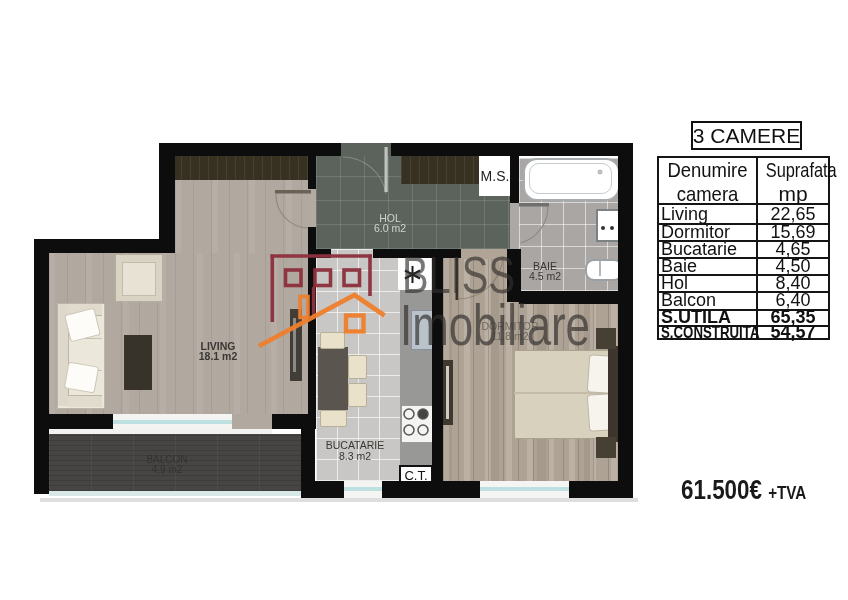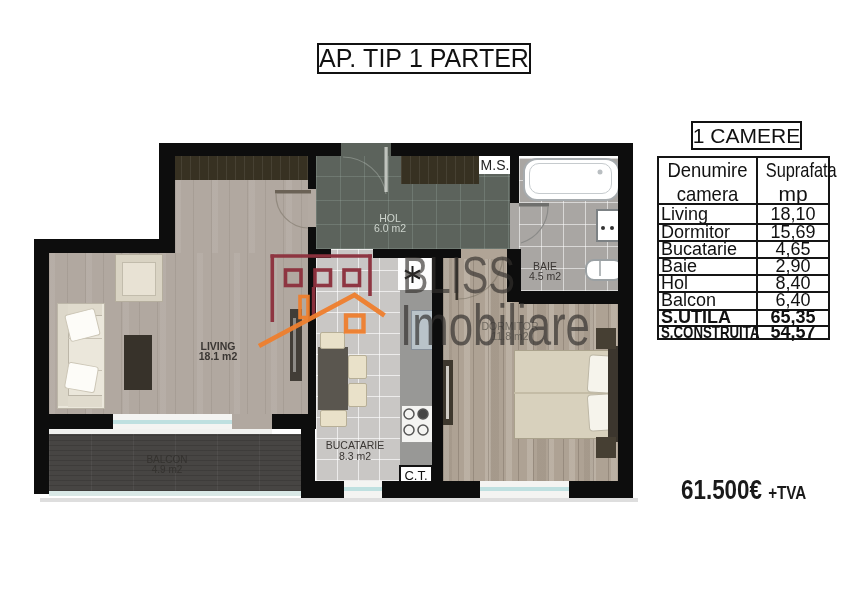--- a/index.html
+++ b/index.html
@@ -6,22 +6,20 @@
 #c{position:relative;width:848px;height:600px;background:#ffffff;overflow:hidden;
    font-family:"Liberation Sans", sans-serif;}
 .a{position:absolute;}
 .wall{position:absolute;background:#0d0d0d;}
 .lbl{position:absolute;color:#3a3633;text-align:center;line-height:10px;font-size:10.5px;}
 </style>
 </head>
 <body>
 <div id="c">
 
-<div class="a" style="left:317px;top:43px;width:210px;height:27px;border:2px solid #111;white-space:nowrap;
-  display:flex;align-items:center;justify-content:center;font-size:25px;color:#111;">AP.&nbsp;TIP&nbsp;1&nbsp;PARTER</div>
 
 <div class="a" style="left:175px;top:156px;width:133px;height:100px;background:#b1a8a0;
  background-image:repeating-linear-gradient(90deg,rgba(90,80,70,.12) 0 1px,transparent 1px 18px),repeating-linear-gradient(90deg,rgba(255,255,255,.07) 0 6px,transparent 6px 37px);"></div>
 <div class="a" style="left:49px;top:253px;width:259px;height:161px;background:#b1a8a0;
  background-image:repeating-linear-gradient(90deg,rgba(90,80,70,.12) 0 1px,transparent 1px 18px),repeating-linear-gradient(90deg,rgba(255,255,255,.07) 0 6px,transparent 6px 37px);"></div>
 
 <div class="a" style="left:308px;top:189px;width:8px;height:38px;background:#b3aaa2;"></div>
 
 <div class="a" style="left:232px;top:414px;width:40px;height:20px;background:#b1a8a0;"></div>
 
@@ -47,21 +45,21 @@
 <div class="a" style="left:49px;top:429px;width:223px;height:5px;background:#f2f2f0;"></div>
 
 <div class="a" style="left:49px;top:491px;width:252px;height:5px;background:#d8e8e6;"></div>
 
 <div class="a" style="left:172px;top:156px;width:136px;height:24px;background:#373122;
  background-image:repeating-linear-gradient(90deg,rgba(255,255,255,.08) 0 1px,transparent 1px 9px);"></div>
 
 <div class="a" style="left:401px;top:156px;width:78px;height:28px;background:#373122;
  background-image:repeating-linear-gradient(90deg,rgba(255,255,255,.08) 0 1px,transparent 1px 9px);"></div>
 
-<div class="a" style="left:479px;top:156px;width:32px;height:18px;background:#fff;
+<div class="a" style="left:479px;top:156px;width:32px;height:40px;background:#fff;
  display:flex;align-items:center;justify-content:center;font-size:14px;color:#222;">M.S.</div>
 
 <div class="a" style="left:57px;top:303px;width:46px;height:104px;background:#ebe7db;border:1px solid #bcb6a8;"></div>
 <div class="a" style="left:58px;top:304px;width:10px;height:102px;background:#ddd8ca;border-right:1px solid #bcb6a8;"></div>
 <div class="a" style="left:68px;top:304px;width:34px;height:11px;background:#e0dbcd;border-bottom:1px solid #bcb6a8;"></div>
 <div class="a" style="left:68px;top:395px;width:34px;height:11px;background:#e0dbcd;border-top:1px solid #bcb6a8;"></div>
 
 <div class="a" style="left:68px;top:338px;width:34px;height:1px;background:#c9c3b5;"></div>
 <div class="a" style="left:68px;top:370px;width:34px;height:1px;background:#c9c3b5;"></div>
 
@@ -236,21 +234,21 @@
     <rect x="300" y="296.5" width="8" height="21" stroke-width="3.6"></rect>
     <rect x="346" y="315.5" width="17.5" height="16" stroke-width="4.4"></rect>
   </g>
 
   <text x="402" y="293" font-family="Liberation Sans, sans-serif" font-size="52" textLength="113" lengthAdjust="spacingAndGlyphs" fill="rgba(50,47,45,0.65)">BLISS</text>
 
   <text x="400" y="345" font-family="Liberation Sans, sans-serif" font-size="58" textLength="190" lengthAdjust="spacingAndGlyphs" fill="rgba(50,47,45,0.68)">Imobiliare</text>
 </svg>
 
 <div class="a" style="left:691px;top:121px;width:107px;height:25px;border:2px solid #111;white-space:nowrap;
- display:flex;align-items:center;justify-content:center;font-size:21px;color:#111;">1 CAMERE</div>
+ display:flex;align-items:center;justify-content:center;font-size:21px;color:#111;">3 CAMERE</div>
 
 <div class="a" style="left:657px;top:156px;width:173px;height:184px;border:2px solid #151515;box-sizing:border-box;font-size:18px;color:#111;">
 
   <div class="a" style="left:97px;top:0;width:2px;height:180px;background:#151515;"></div>
 
   <div class="a" style="left:0;top:45px;width:169px;height:2px;background:#151515;"></div>
   <div class="a" style="left:0;top:65px;width:169px;height:2px;background:#151515;"></div>
   <div class="a" style="left:0;top:82px;width:169px;height:2px;background:#151515;"></div>
   <div class="a" style="left:0;top:99px;width:169px;height:2px;background:#151515;"></div>
   <div class="a" style="left:0;top:116px;width:169px;height:2px;background:#151515;"></div>
@@ -265,24 +263,24 @@
 
   <div class="a" style="left:2px;top:47px;line-height:18px;">Living</div>
   <div class="a" style="left:2px;top:66px;line-height:16px;">Dormitor</div>
   <div class="a" style="left:2px;top:83px;line-height:16px;">Bucatarie</div>
   <div class="a" style="left:2px;top:100px;line-height:16px;">Baie</div>
   <div class="a" style="left:2px;top:117px;line-height:16px;">Hol</div>
   <div class="a" style="left:2px;top:134px;line-height:17px;">Balcon</div>
   <div class="a" style="left:2px;top:152px;line-height:15px;font-weight:bold;">S.UTILA</div>
   <div class="a" style="left:2px;top:168px;line-height:13px;font-weight:bold;font-size:17px;transform:scaleX(.78);transform-origin:left;white-space:nowrap;">S.CONSTRUITA</div>
 
-  <div class="a" style="left:99px;top:47px;width:70px;text-align:center;line-height:18px;">18,10</div>
+  <div class="a" style="left:99px;top:47px;width:70px;text-align:center;line-height:18px;">22,65</div>
   <div class="a" style="left:99px;top:66px;width:70px;text-align:center;line-height:16px;">15,69</div>
   <div class="a" style="left:99px;top:83px;width:70px;text-align:center;line-height:16px;">4,65</div>
-  <div class="a" style="left:99px;top:100px;width:70px;text-align:center;line-height:16px;">2,90</div>
+  <div class="a" style="left:99px;top:100px;width:70px;text-align:center;line-height:16px;">4,50</div>
   <div class="a" style="left:99px;top:117px;width:70px;text-align:center;line-height:16px;">8,40</div>
   <div class="a" style="left:99px;top:134px;width:70px;text-align:center;line-height:17px;">6,40</div>
   <div class="a" style="left:99px;top:152px;width:70px;text-align:center;line-height:15px;font-weight:bold;">65,35</div>
   <div class="a" style="left:99px;top:168px;width:70px;text-align:center;line-height:13px;font-weight:bold;">54,57</div>
 </div>
 
 <div class="a" style="left:681px;top:474px;white-space:nowrap;font-size:28px;font-weight:bold;color:#1a1a1a;transform:scaleX(.8);transform-origin:left;">61.500€ <span style="font-size:19px;">+TVA</span></div>
 
 </div>
 

